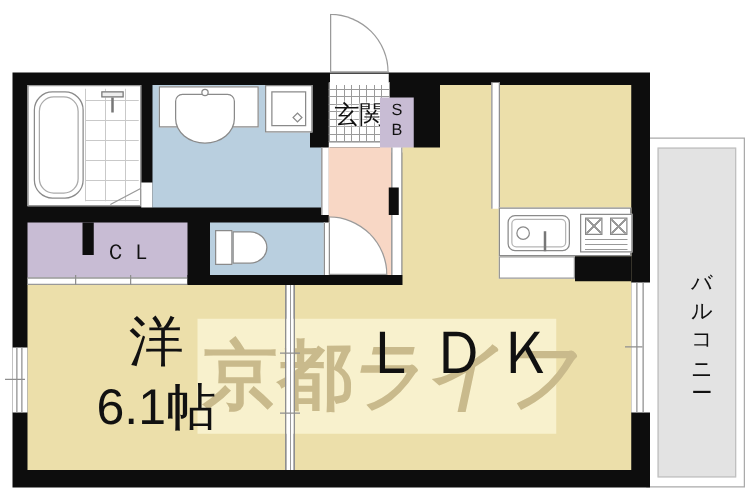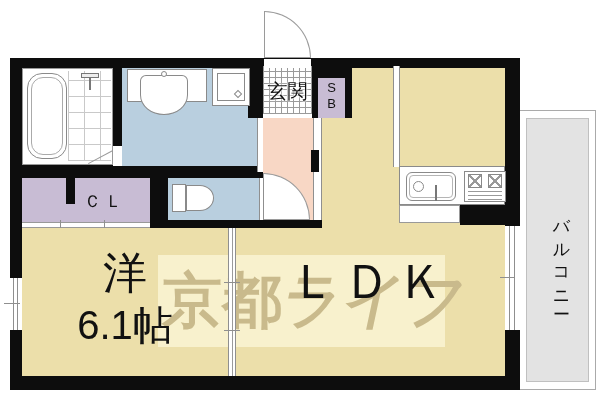--- a/index.html
+++ b/index.html
@@ -65,21 +65,21 @@
   </div>
 
   <div class="abs whiteband" style="left:257px;top:118px;width:7px;height:54px;"></div>
 
   <div class="abs grid-hatch" style="left:263px;top:66px;width:49px;height:48px;"></div>
   <div class="abs label" style="left:263px;top:78px;width:49px;font-size:20px;text-shadow:0 0 2px #fff,0 0 2px #fff,0 0 3px #fff;">玄関</div>
   <div class="abs" style="left:263px;top:114px;width:49px;height:4px;background:#fff;"></div>
   <div class="abs" style="left:264px;top:59px;width:47px;height:9px;background:#fff;"></div>
   <div class="abs quarter" style="left:264px;top:11px;width:47px;height:47px;"></div>
 
-  <div class="abs lav" style="left:318px;top:78px;width:27px;height:44px;">
+  <div class="abs lav" style="left:304px;top:78px;width:27px;height:44px;">
     <div class="label" style="width:12px;margin:2px auto 0;word-break:break-all;line-height:1.25;font-size:13px;">SB</div>
   </div>
 
   <div class="abs pink" style="left:263px;top:118px;width:50px;height:102px;"></div>
   <div class="abs quarter" style="left:263px;top:173px;width:47px;height:47px;"></div>
   <div class="abs whiteband" style="left:313px;top:118px;width:9px;height:102px;"></div>
   <div class="abs wall" style="left:311px;top:150px;width:8px;height:22px;"></div>
 
   <div class="abs lav" style="left:22px;top:178px;width:128px;height:44px;"></div>
   <div class="abs wall" style="left:66px;top:178px;width:9px;height:26px;"></div>

